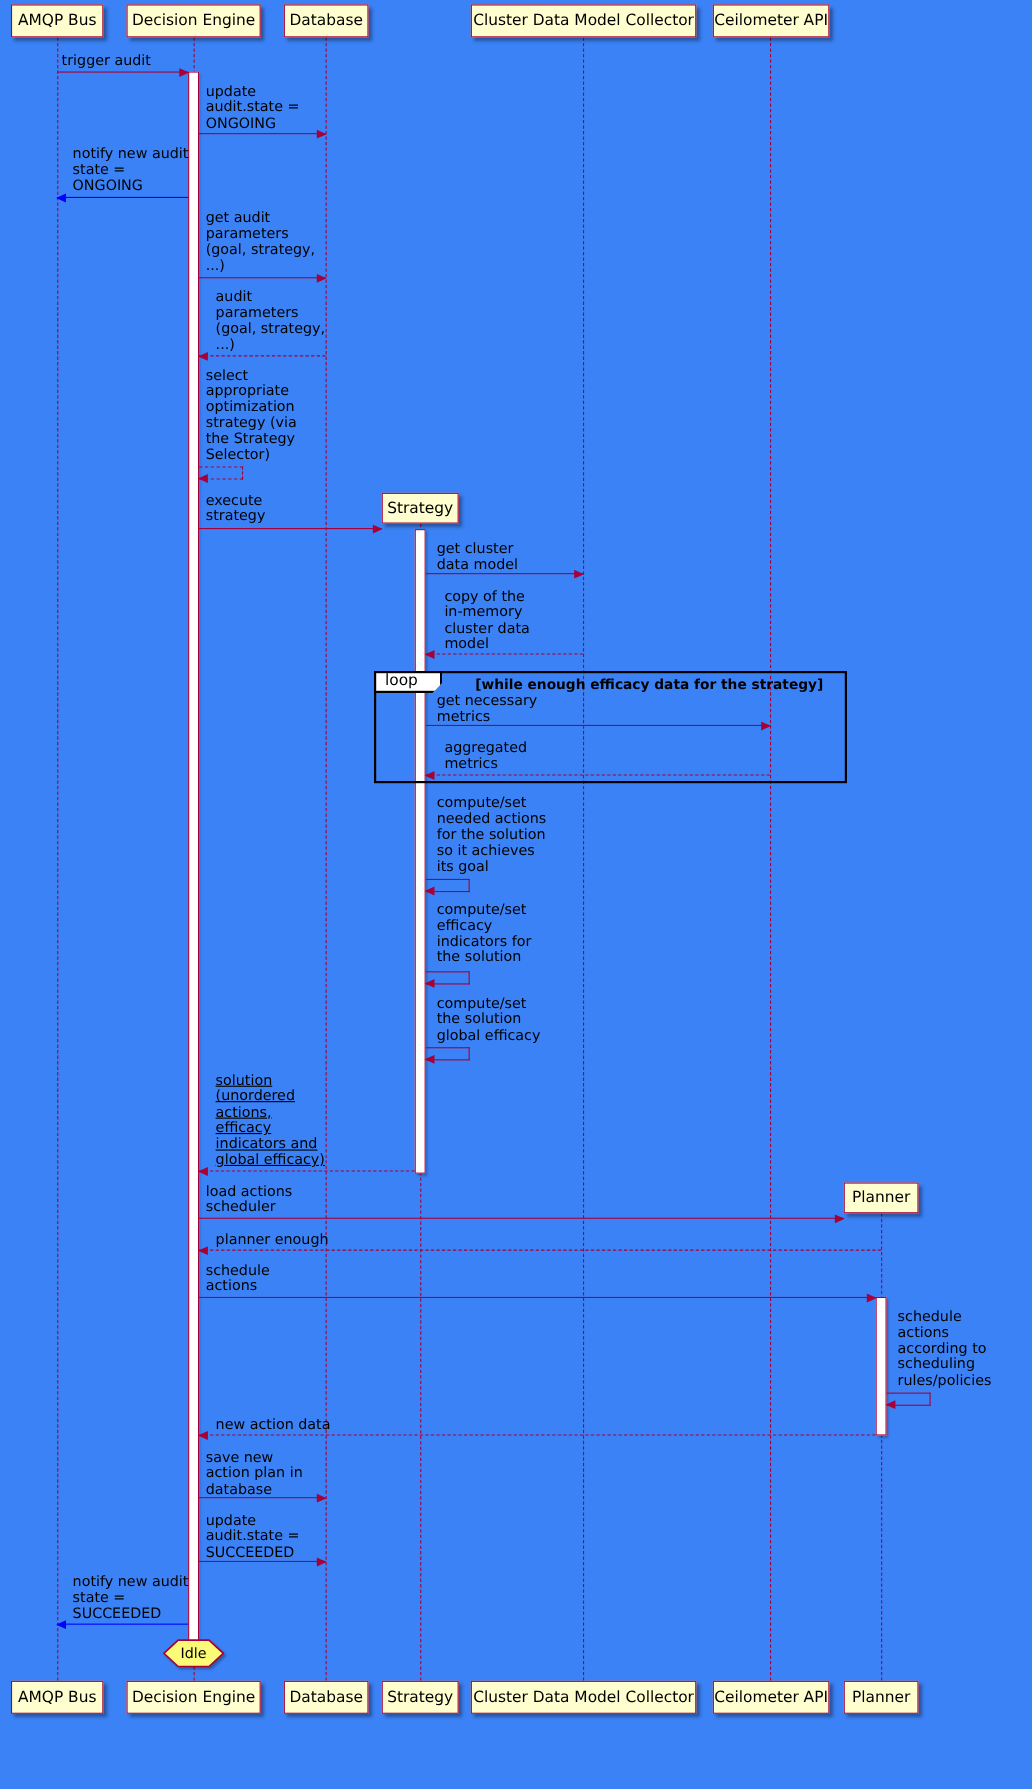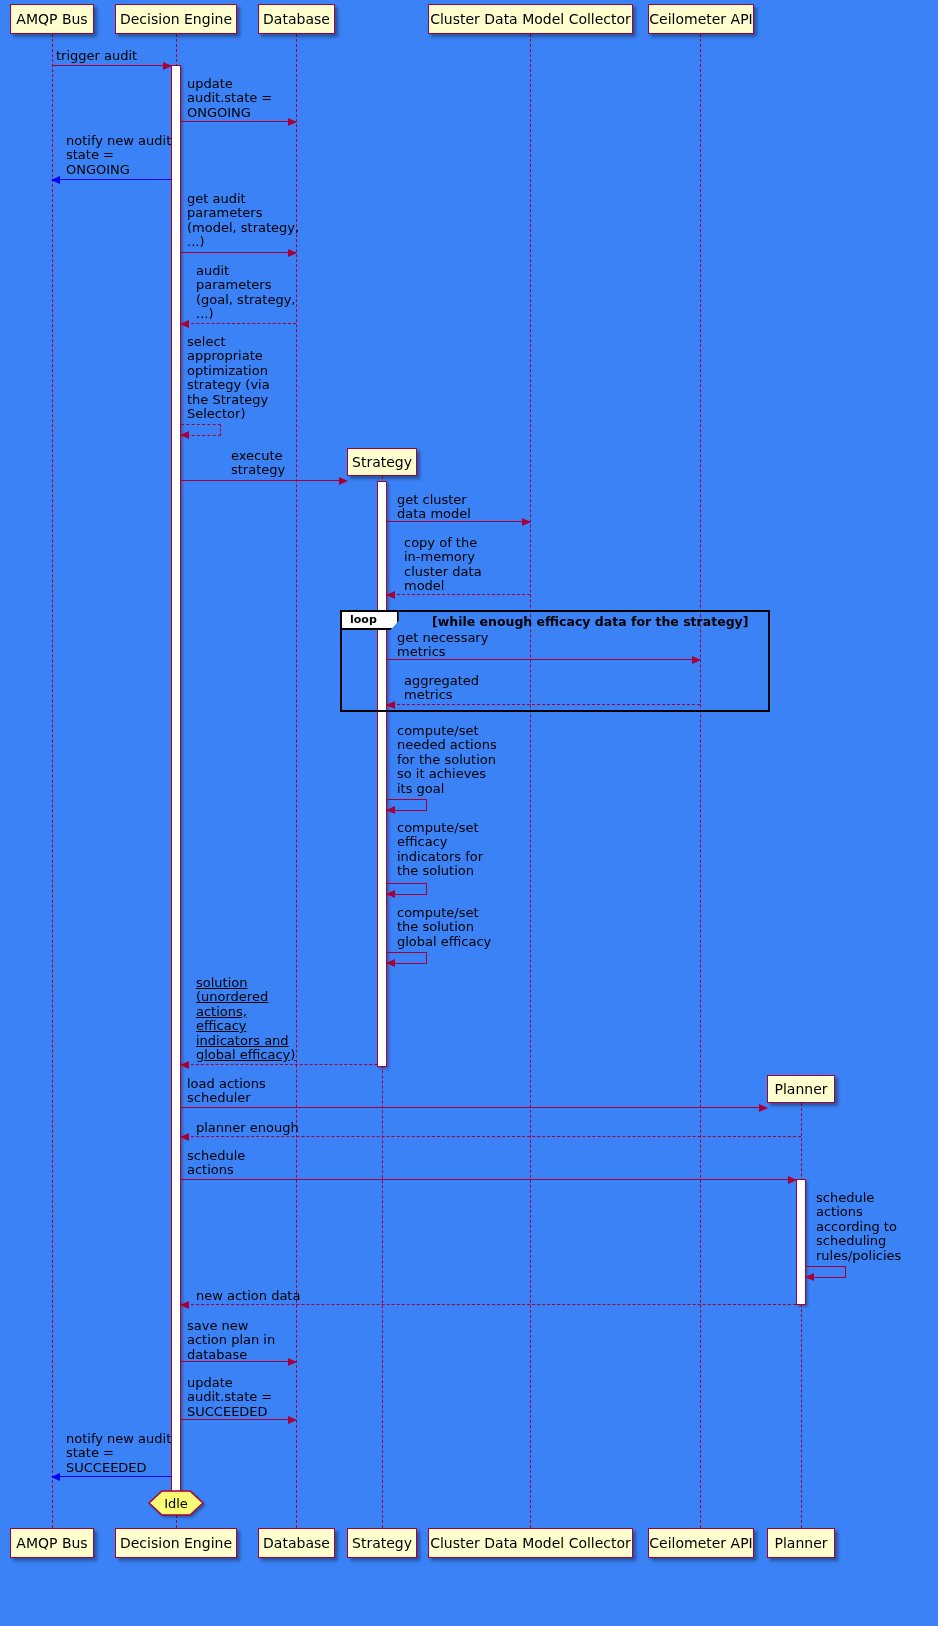--- a/index.html
+++ b/index.html
@@ -41,21 +41,21 @@
   .self-msg { position:absolute; width:40px; height:12px;
     border:1px solid var(--message-arrow,#A80036); border-left:none; z-index:3; }
   .self-msg.dashed { border-style:dashed; border-left:none; }
   .self-msg::after { content:""; position:absolute; left:-1px; bottom:-4px; width:0; height:0;
     border-top:4px solid transparent; border-bottom:4px solid transparent;
     border-right:9px solid var(--message-arrow,#A80036); }
 
   .frame { position:absolute; border:2px solid var(--frame-border,#000); z-index:3; }
   .frame-tab { position:absolute; left:-2px; top:-2px; height:20px;
     padding:0 20px 2px 8px; background:#fff; border:2px solid var(--frame-border,#000);
-    font-weight:bold; font-size:11px; display:flex; align-items:center;
+    font-weight:normal; font-size:14px; display:flex; align-items:center;
     clip-path:polygon(0 0,100% 0,100% 55%,86% 100%,0 100%); z-index:4; }
   .frame-cond { position:absolute; left:90px; top:2px; font-weight:bold; font-size:12.5px; white-space:nowrap; z-index:4; }
 
   .endstate { position:absolute; z-index:5; filter:drop-shadow(2px 2px 1px rgba(0,0,0,.3)); }
   .endstate text { font-family:"DejaVu Sans", "Liberation Sans", sans-serif; font-size:13px; }
 </style>
 </head>
 <body>
 
 <div class="diagram">
@@ -97,33 +97,33 @@
 
   <div class="msg-label" style="left:56px; top:49px;">trigger audit</div>
   <div class="msg-label" style="left:187px; top:77px;">update
 audit.state =
 ONGOING</div>
   <div class="msg-label" style="left:66px; top:134px;">notify new audit
 state =
 ONGOING</div>
   <div class="msg-label" style="left:187px; top:192px;">get audit
 parameters
-(model, strategy,
+(goal, strategy,
 ...)</div>
   <div class="msg-label" style="left:196px; top:264px;">audit
 parameters
 (goal, strategy,
 ...)</div>
   <div class="msg-label" style="left:187px; top:335px;">select
 appropriate
 optimization
 strategy (via
 the Strategy
 Selector)</div>
-  <div class="msg-label" style="left:187px; top:449px;margin-left:44px;">execute
+  <div class="msg-label" style="left:187px; top:449px;">execute
 strategy</div>
   <div class="msg-label" style="left:397px; top:493px;">get cluster
 data model</div>
   <div class="msg-label" style="left:404px; top:536px;">copy of the
 in-memory
 cluster data
 model</div>
   <div class="msg-label" style="left:397px; top:631px;">get necessary
 metrics</div>
   <div class="msg-label" style="left:404px; top:674px;">aggregated

